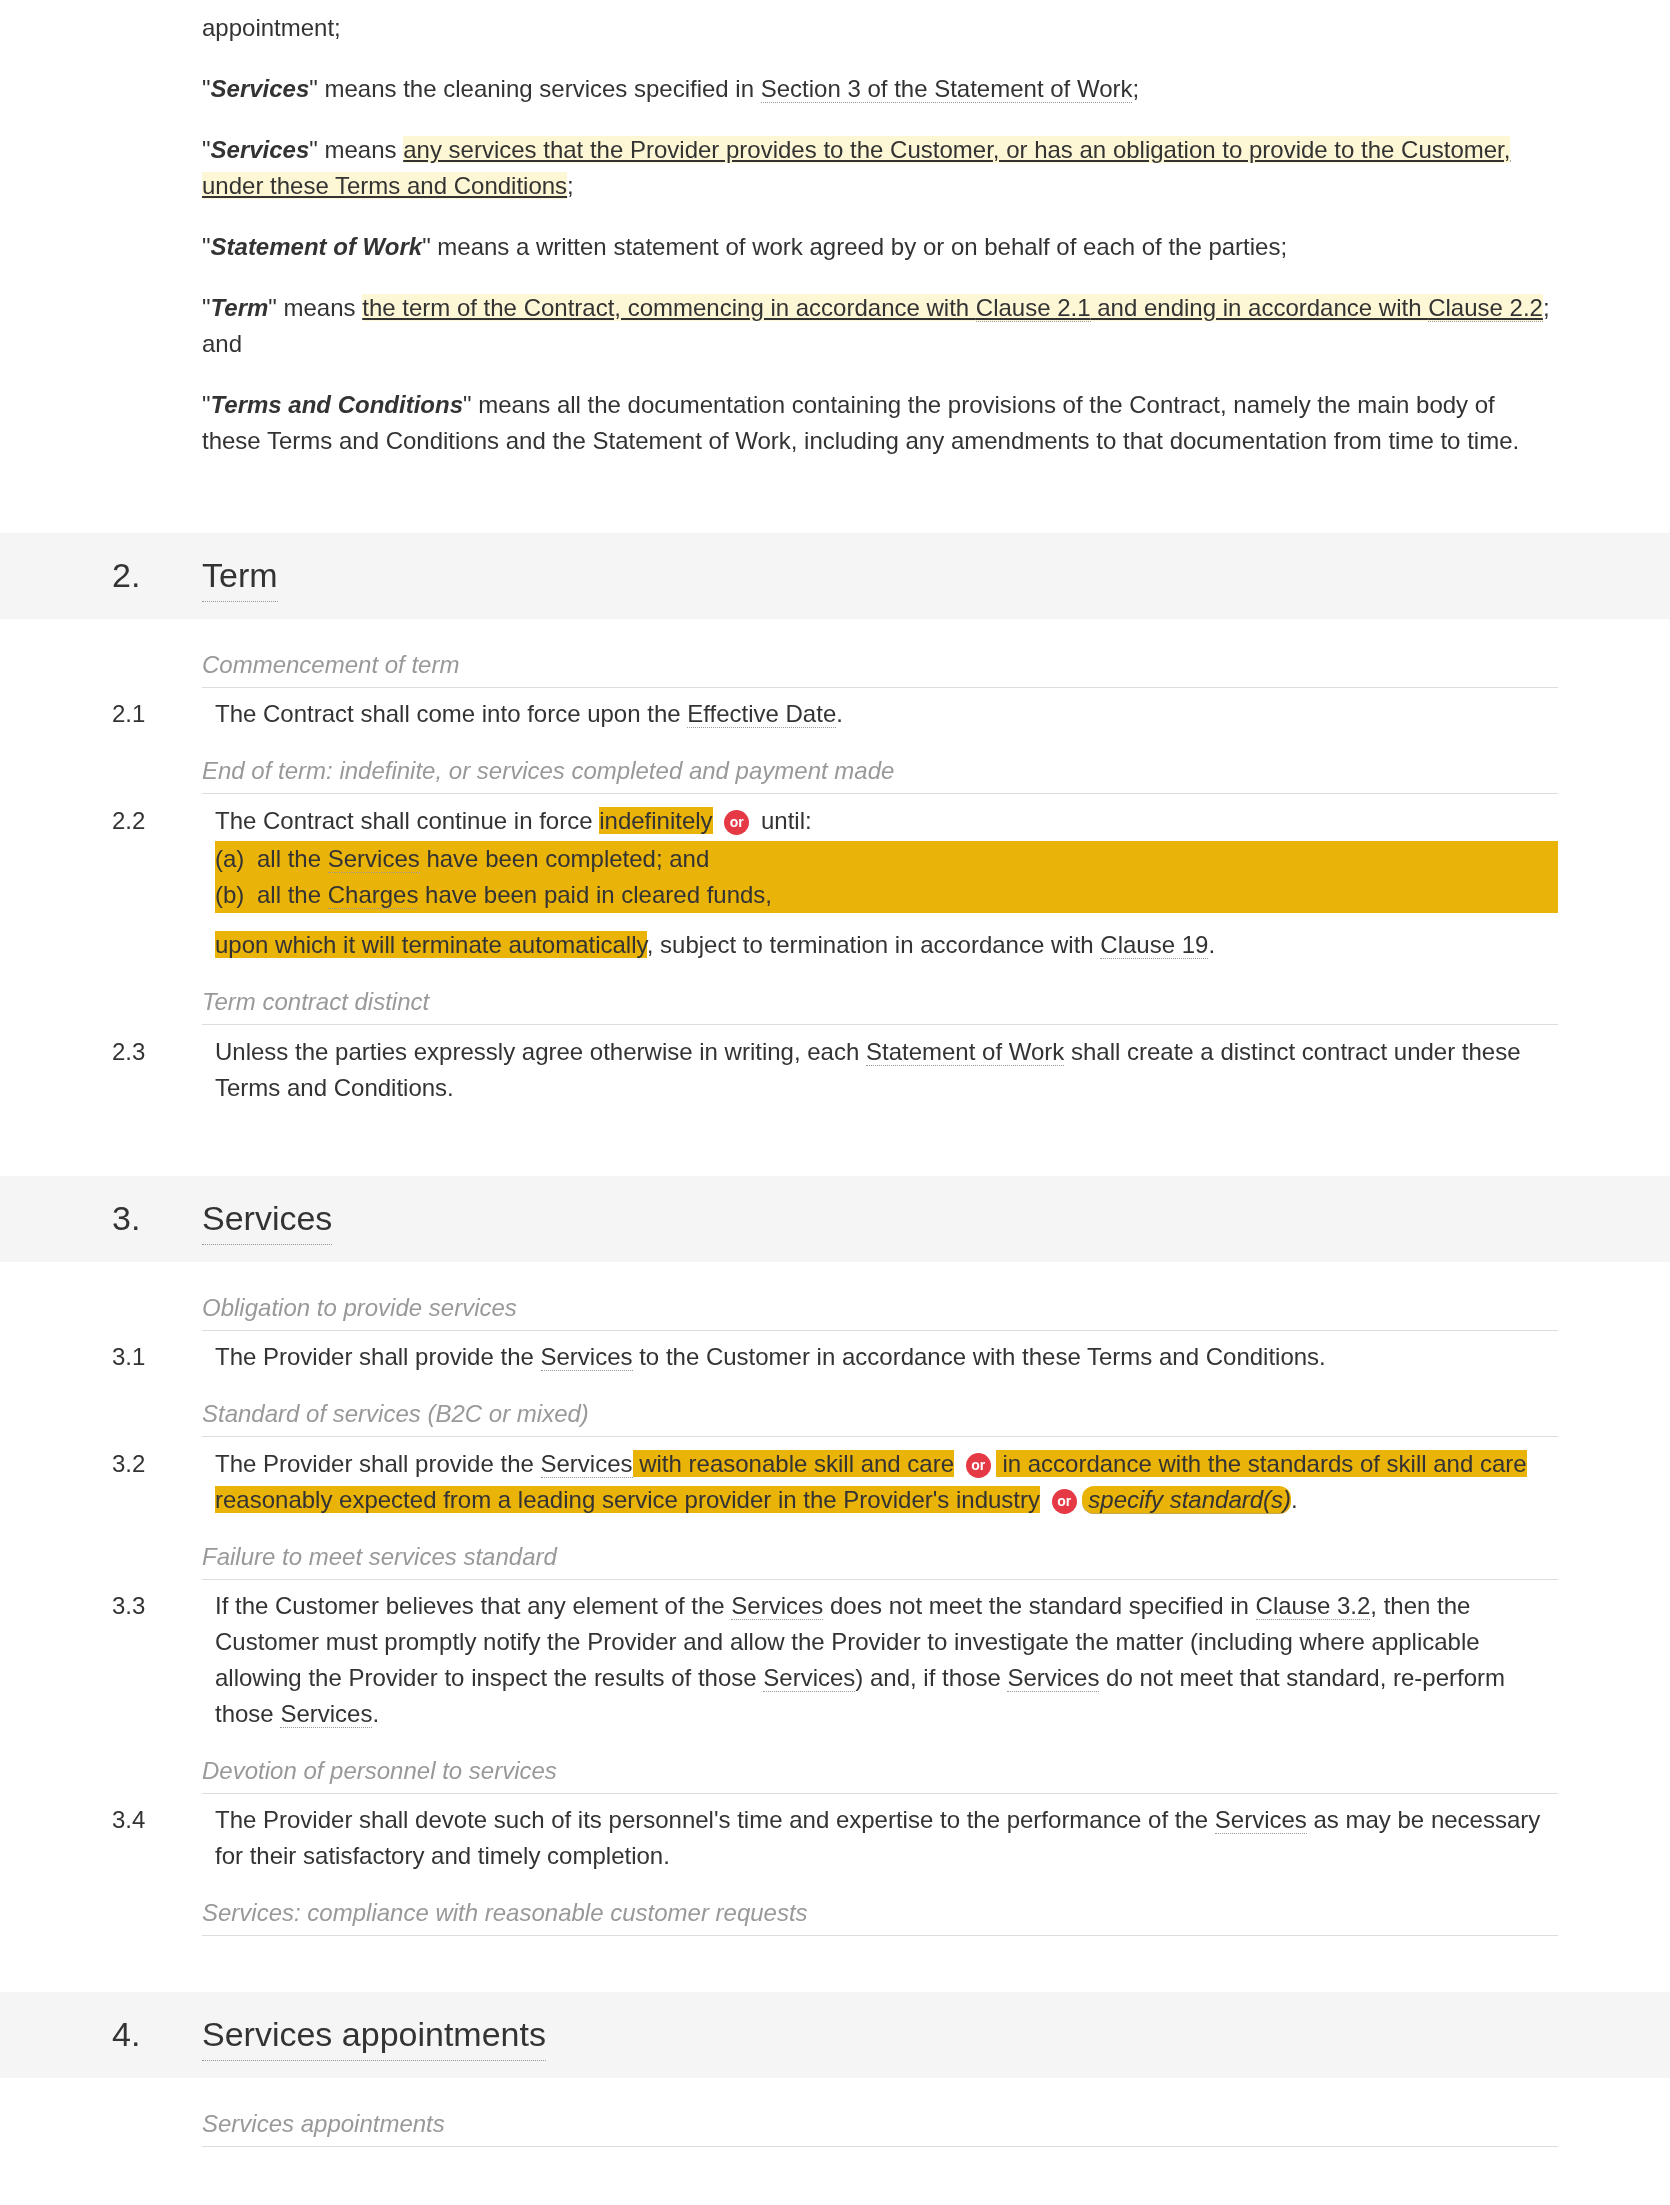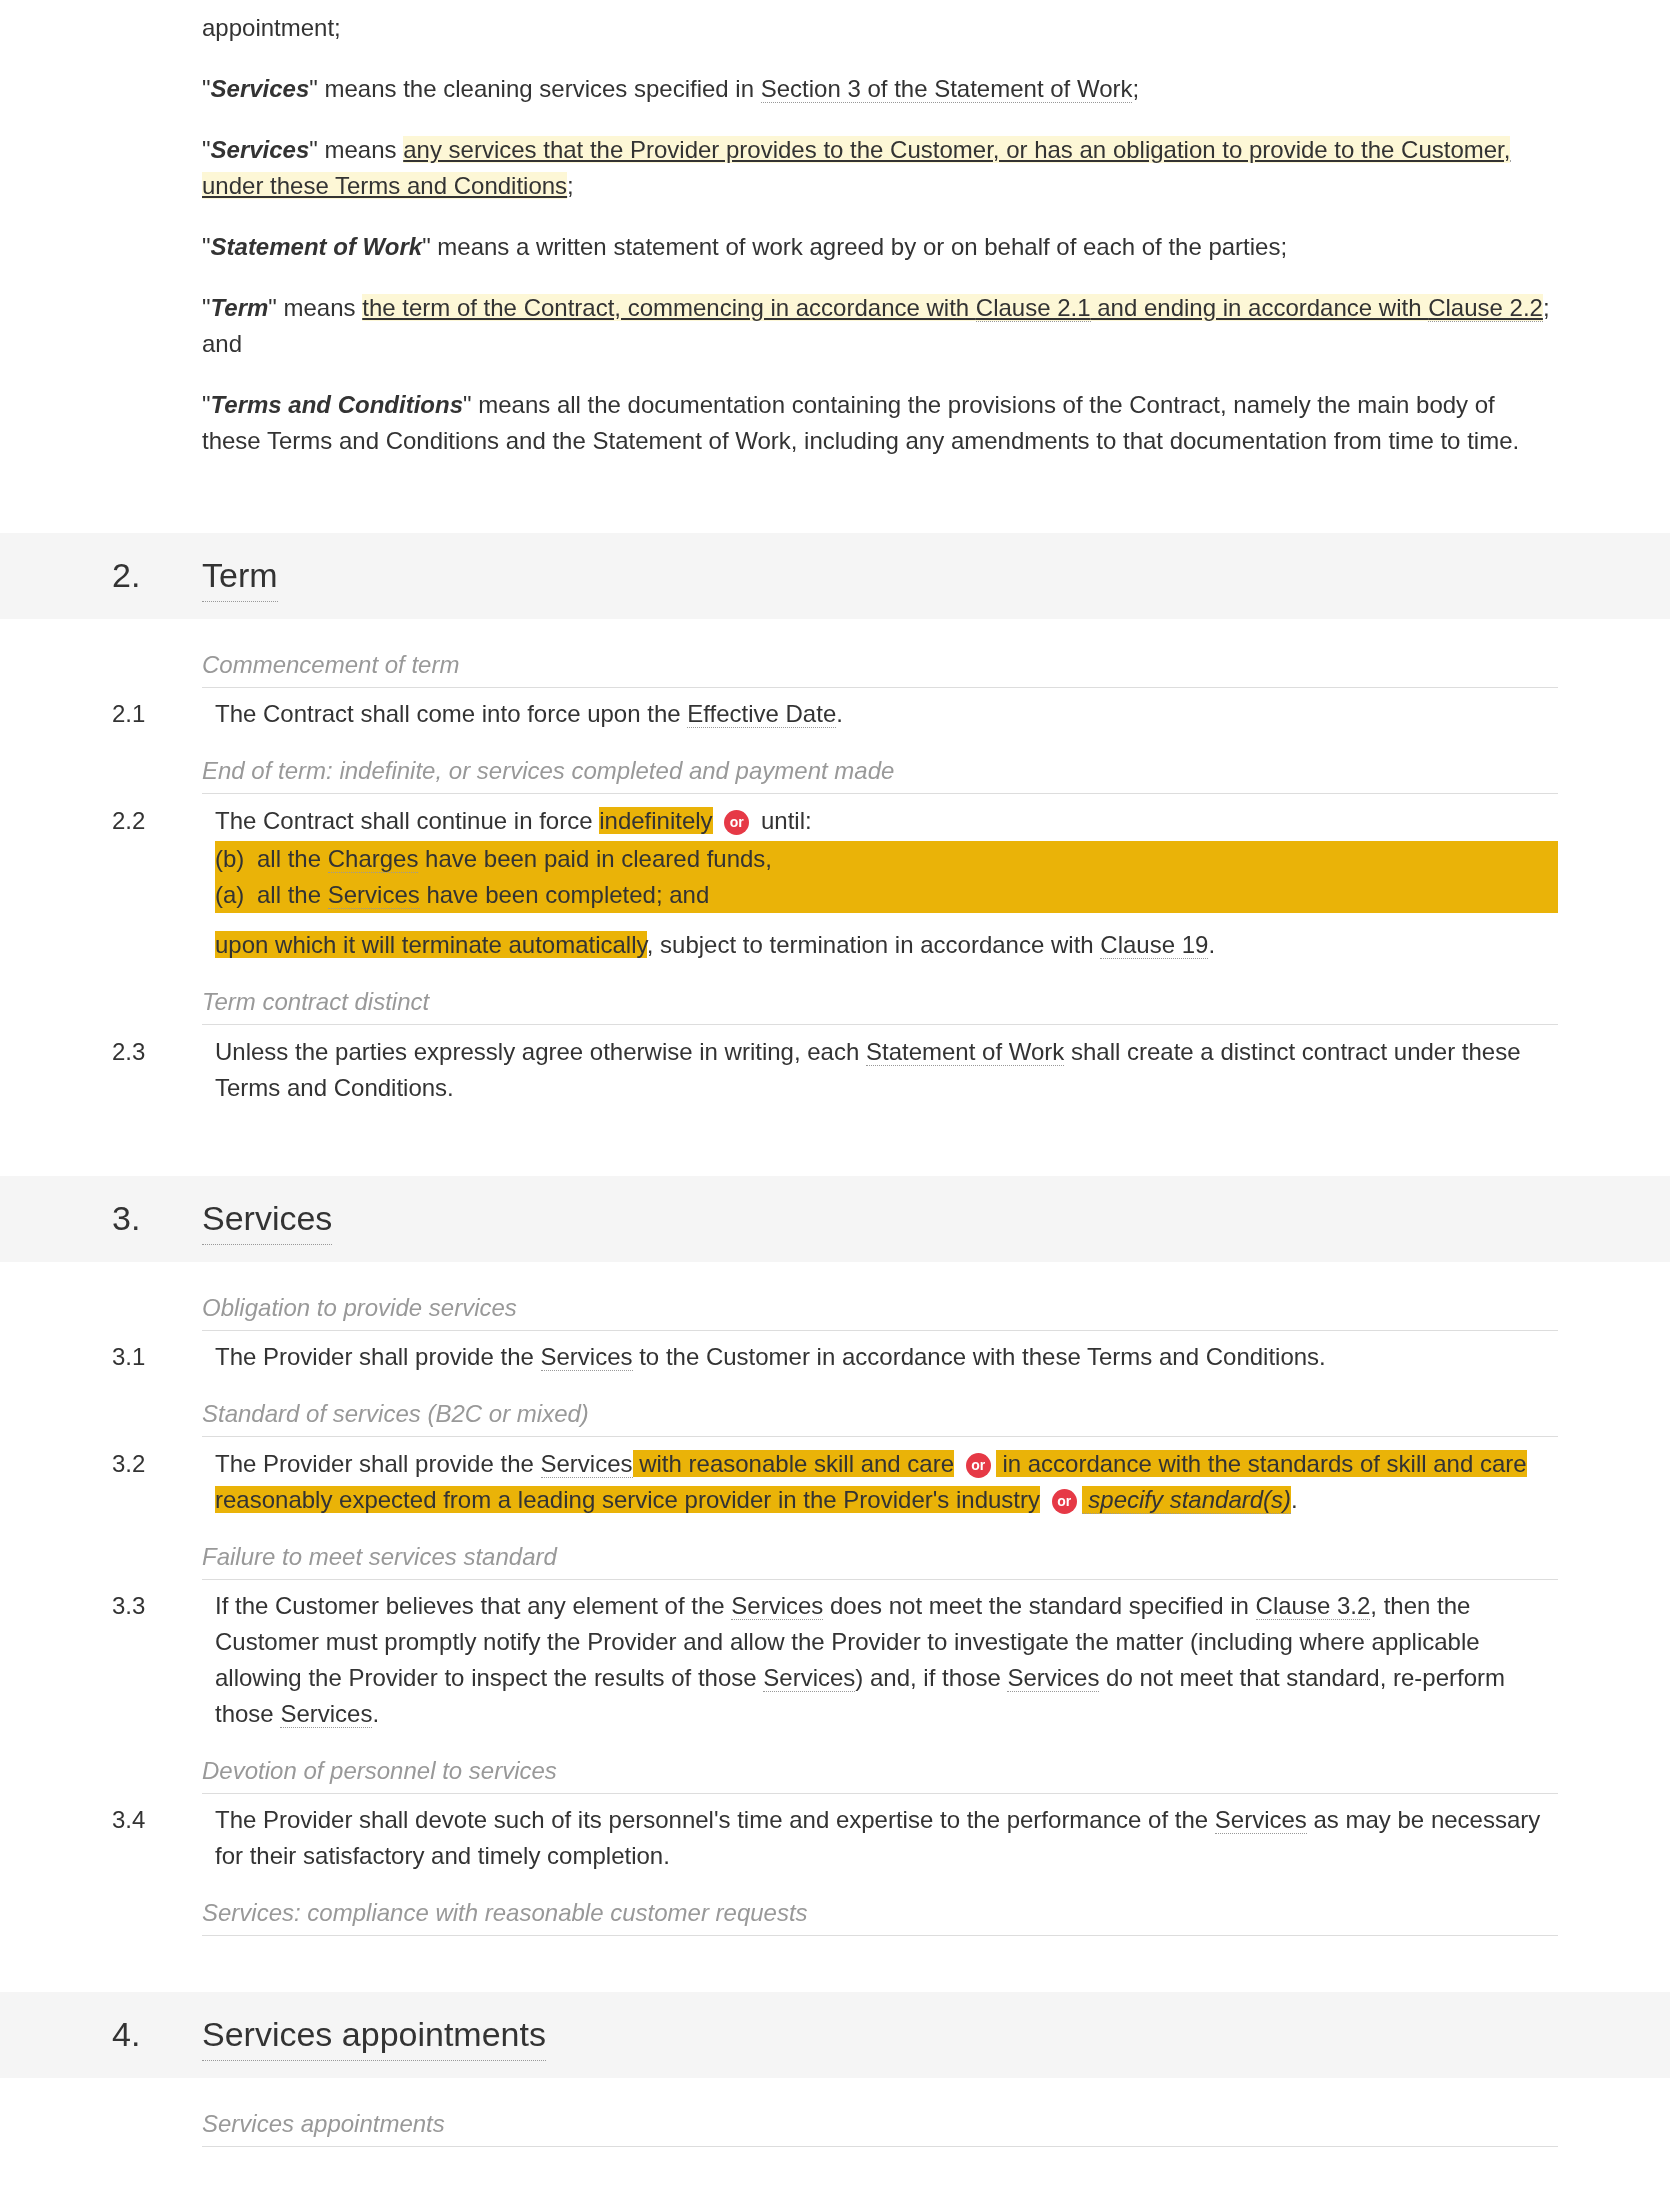--- a/index.html
+++ b/index.html
@@ -55,21 +55,21 @@
     margin: 14px 0 7px 90px;
     border-bottom: 0.7px solid #ddd;
     padding-bottom: 4px;
   }
   .clause { display: flex; margin: 8.4px 0 21px 0; gap: 13px; }
   .clause-num { width: 90px; flex-shrink: 0; }
   .clause-body { flex: 1; }
   .sublist { margin-top: 2.8px; }
   .sub { padding-left: 0; }
   .sub .marker { display: inline-block; width: 42px; }
-  .fillin { font-style: italic; }
+  .fillin { font-style: italic; border-radius: 12px; }
 </style>
 </head>
 <body>
 
 <div class="page">
   <div class="content">
 
     <div class="def"><span>appointment;</span></div>
 
     <div class="def">"<span class="term">Services</span><span>" means the cleaning services specified in </span><span class="dotu">Section 3 of the Statement of Work</span><span>;</span></div>
@@ -94,22 +94,22 @@
       <div class="clause-num">2.1</div>
       <div class="clause-body"><span>The Contract shall come into force upon the </span><span class="dotu">Effective Date</span><span>.</span></div>
     </div>
 
     <div class="note">End of term: indefinite, or services completed and payment made</div>
     <div class="clause">
       <div class="clause-num">2.2</div>
       <div class="clause-body">
         <span>The Contract shall continue in force </span><span class="hl-pink">indefinitely</span> <span class="pill-or">or</span><span> until:</span>
         <div class="sublist hl-pink">
+          <div class="sub"><span class="marker">(a)</span><span>all the </span><span class="dotu">Services</span><span> have been completed; and</span></div>
           <div class="sub"><span class="marker">(b)</span><span>all the </span><span class="dotu">Charges</span><span> have been paid in cleared funds,</span></div>
-          <div class="sub"><span class="marker">(a)</span><span>all the </span><span class="dotu">Services</span><span> have been completed; and</span></div>
         </div>
         <div style="margin-top:14px"><span class="hl-pink">upon which it will terminate automatically</span><span>, subject to termination in accordance with </span><span class="dotu">Clause 19</span><span>.</span></div>
       </div>
     </div>
 
     <div class="note">Term contract distinct</div>
     <div class="clause">
       <div class="clause-num">2.3</div>
       <div class="clause-body"><span>Unless the parties expressly agree otherwise in writing, each </span><span class="dotu">Statement of Work</span><span> shall create a distinct contract under these Terms and Conditions.</span></div>
     </div>

